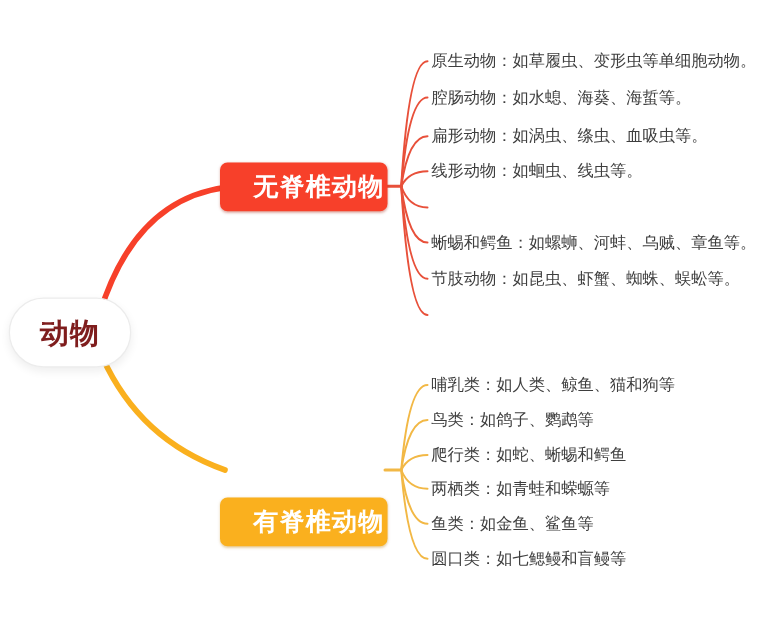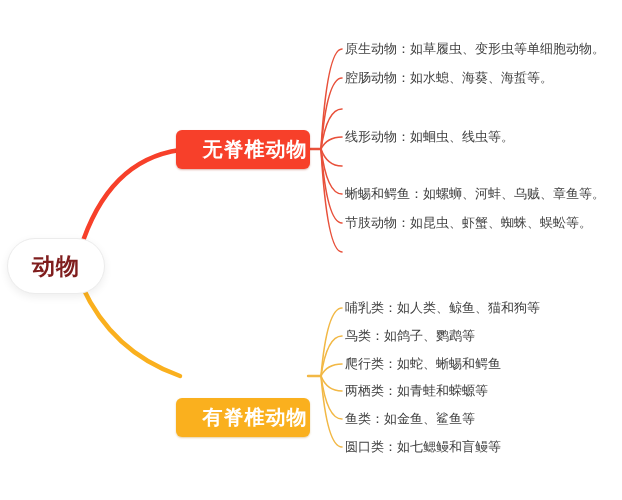--- a/index.html
+++ b/index.html
@@ -73,20 +73,21 @@
     <path d="M 321 376 Q 327 447 342 447" stroke="#F2B845" stroke-width="1.6" stroke-linecap="round"></path>
   </svg>
 
   <div class="root-node">动物</div>
 
   <div class="branch-box branch-invertebrate">无脊椎动物</div>
   <div class="branch-box branch-vertebrate">有脊椎动物</div>
 
   <div class="leaf" style="top:39px">原生动物：如草履虫、变形虫等单细胞动物。</div>
   <div class="leaf" style="top:68px">腔肠动物：如水螅、海葵、海蜇等。</div>
+  <div class="leaf" style="top:99px">扁形动物：如涡虫、绦虫、血吸虫等。</div>
   <div class="leaf" style="top:127px">线形动物：如蛔虫、线虫等。</div>
   <div class="leaf" style="top:184px">蜥蜴和鳄鱼：如螺蛳、河蚌、乌贼、章鱼等。</div>
   <div class="leaf" style="top:213px">节肢动物：如昆虫、虾蟹、蜘蛛、蜈蚣等。</div>
 
   <div class="leaf" style="top:298px">哺乳类：如人类、鲸鱼、猫和狗等</div>
   <div class="leaf" style="top:326px">鸟类：如鸽子、鹦鹉等</div>
   <div class="leaf" style="top:354px">爬行类：如蛇、蜥蜴和鳄鱼</div>
   <div class="leaf" style="top:381px">两栖类：如青蛙和蝾螈等</div>
   <div class="leaf" style="top:409px">鱼类：如金鱼、鲨鱼等</div>
   <div class="leaf" style="top:437px">圆口类：如七鳃鳗和盲鳗等</div>

